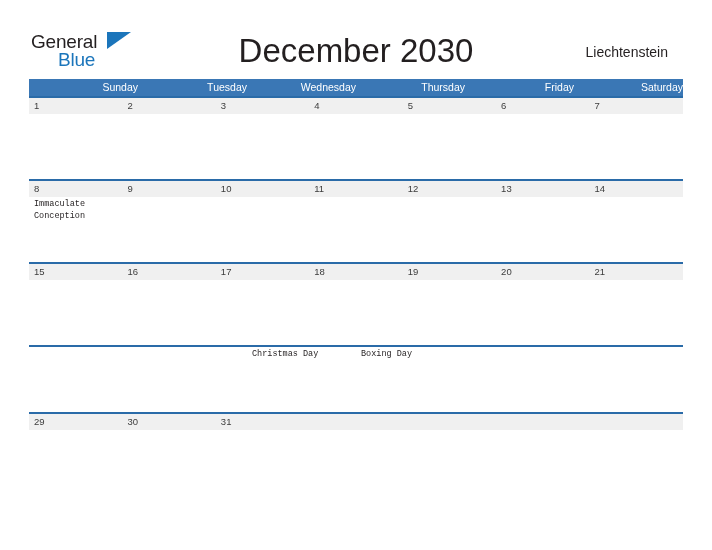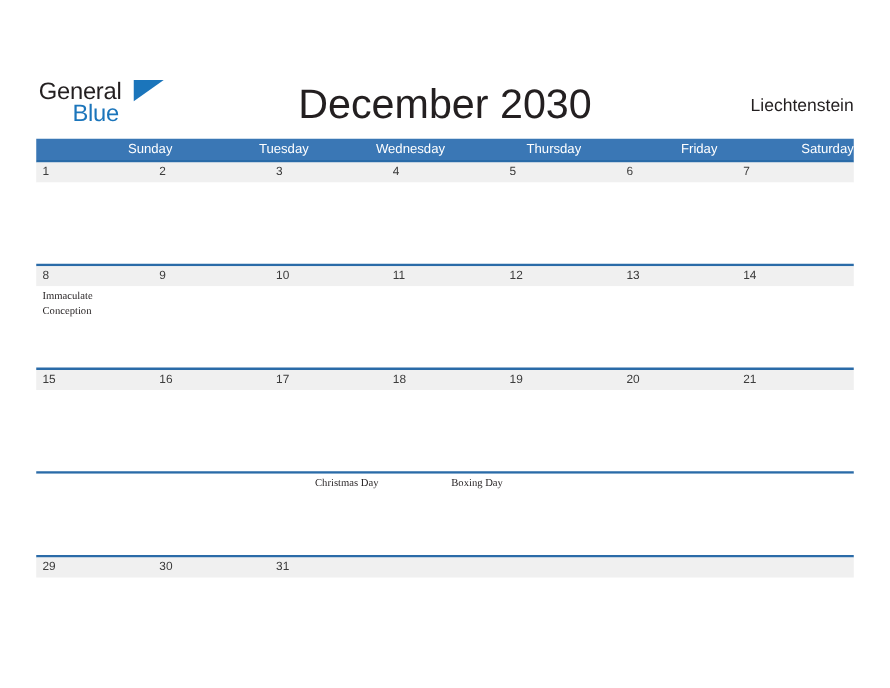--- a/index.html
+++ b/index.html
@@ -13,21 +13,20 @@
     font-family: "Liberation Sans", sans-serif;
     -webkit-font-smoothing: antialiased;
     overflow: hidden;
   }
 
   .page {
     position: relative;
     width: 712px;
     height: 510px;
     box-sizing: border-box;
-    margin-top: 32px;
   }
 
   
   .header {
     position: absolute;
     left: 0;
     top: 0;
     width: 712px;
     height: 78px;
   }
@@ -75,21 +74,21 @@
     text-align: center;
     font-size: 33px;
     color: #231f20;
     font-family: "Liberation Sans", sans-serif;
     font-weight: normal;
     letter-spacing: 0px;
   }
 
   .country {
     position: absolute;
-    right: 29px;
+    right: 44px;
     top: 44px;
     font-size: 14px;
     color: #231f20;
     font-family: "Liberation Sans", sans-serif;
   }
 
   
   .calendar {
     position: absolute;
     left: 29px;
@@ -149,21 +148,21 @@
     background: #ffffff;
     height: 65px;
   }
   .event-cell {
     flex: 1 1 0;
     box-sizing: border-box;
     padding: 2px 4px 0 5px;
     font-size: 8.5px;
     line-height: 11.5px;
     color: #231f20;
-    font-family: Liberation Serif, serif;
+    font-family: Liberation Mono, monospace;
     word-wrap: break-word;
     overflow: hidden;
   }
   .event-cell.narrow-wrap {
     padding-right: 22px;
   }
 </style>
 </head>
 <body>
 

